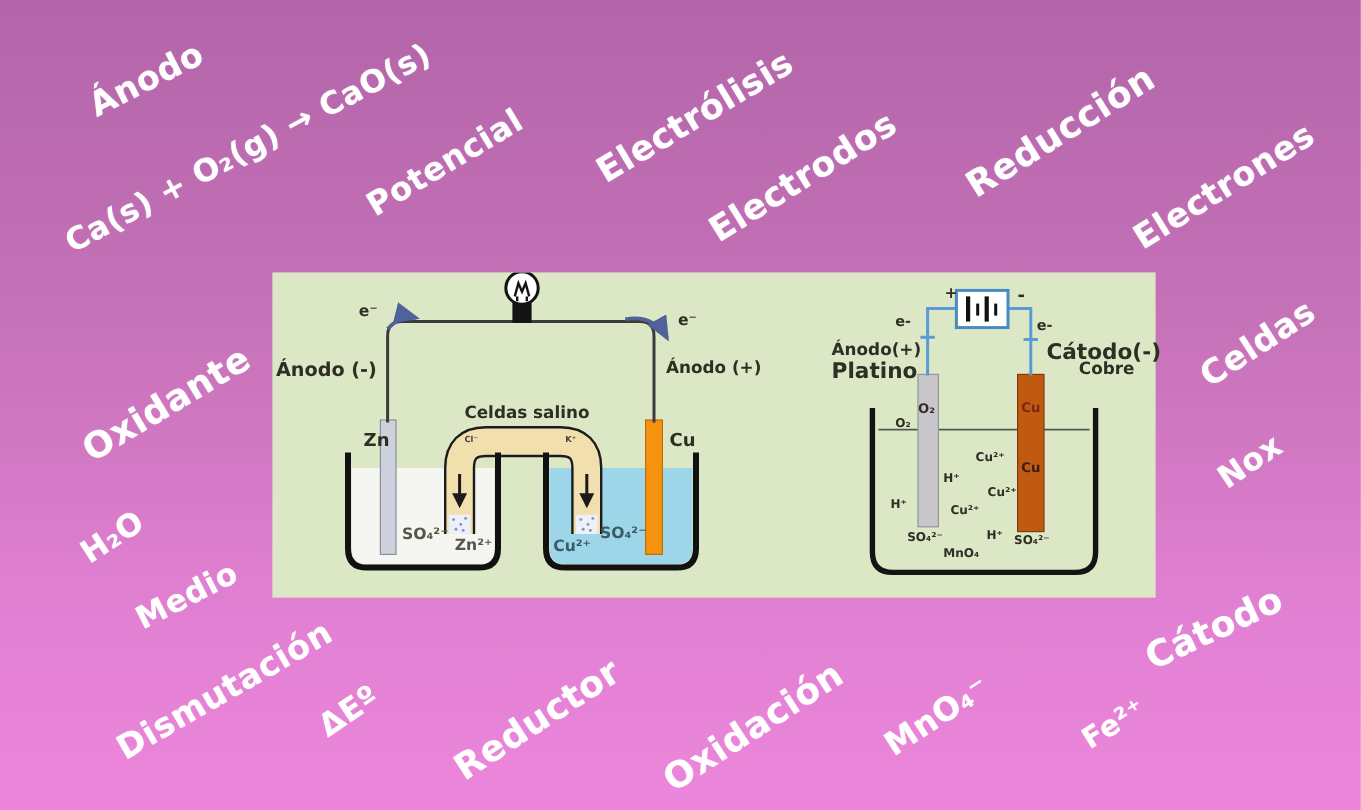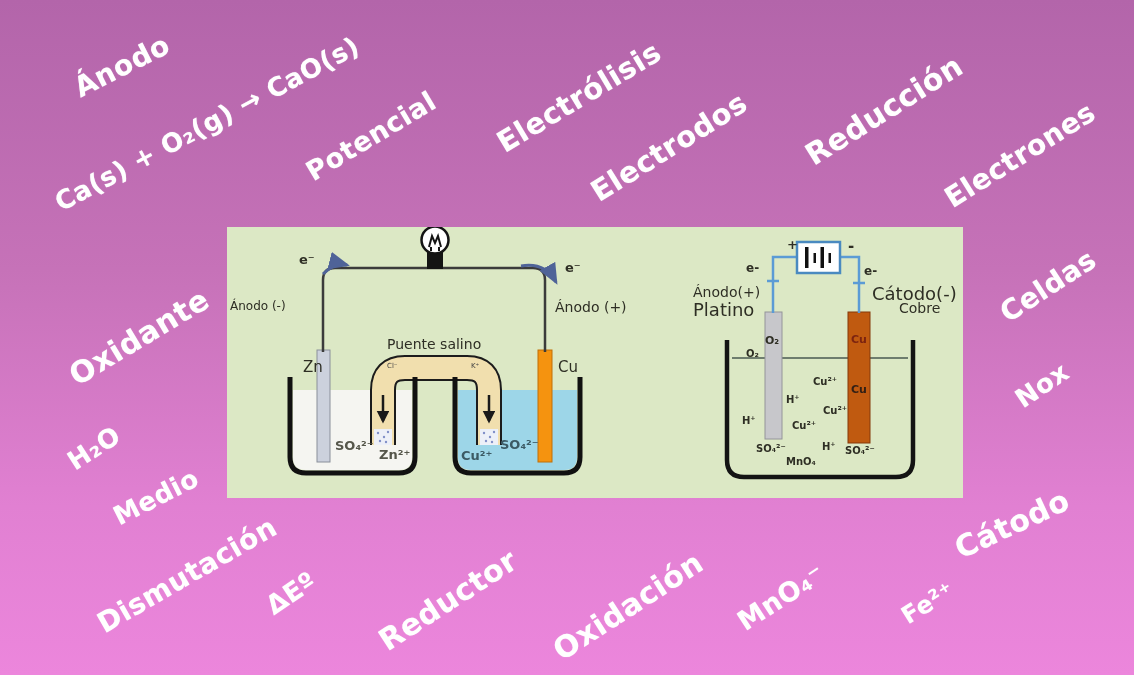--- a/index.html
+++ b/index.html
@@ -12,21 +12,21 @@
     position:absolute;color:#ffffff;font-weight:bold;white-space:nowrap;
     transform:translate(-50%,-50%) rotate(var(--r,-30deg));
     letter-spacing:.5px;text-shadow:0 0 1px rgba(255,255,255,.55);
   }
   .diagram{
     position:absolute;left:227px;top:227px;width:736px;height:271px;
     background:#dce8c5;
   }
   .diagram svg{position:absolute;left:0;top:0;}
   .dl{position:absolute;color:#2e2e24;line-height:1;white-space:nowrap;font-weight:bold;}
-  .dl.reg{font-weight:normal;}
+  .dl.reg{font-weight:bold;}
 </style>
 </head>
 <body>
 
 <div class="stage">
 
   <span class="kw" style="left:122px;top:66px;font-size:28px;--r:-27deg">Ánodo</span>
   <span class="kw" style="left:207px;top:124px;font-size:26px;--r:-28deg">Ca(s) + O₂(g)  →  CaO(s)</span>
   <span class="kw" style="left:371px;top:136px;font-size:27px;--r:-31deg">Potencial</span>
   <span class="kw" style="left:579px;top:97px;font-size:29px;--r:-31deg">Electrólisis</span>
@@ -123,25 +123,25 @@
           <rect x="578" y="20" width="3.5" height="21" fill="#111"></rect>
           <rect x="586.5" y="26" width="2.5" height="10" fill="#111"></rect>
           <rect x="593.5" y="20" width="3.5" height="21" fill="#111"></rect>
           <rect x="601.5" y="26" width="2.5" height="10" fill="#111"></rect>
         </g>
       </g>
     </svg>
 
     <span class="dl" style="left:72px;top:26px;font-size:13px">e⁻</span>
     <span class="dl" style="left:338px;top:34px;font-size:13px">e⁻</span>
-    <span class="dl reg" style="left:3px;top:73px;font-size:12px">Ánodo (-)</span>
+    <span class="dl reg" style="left:3px;top:73px;font-size:16px">Ánodo (-)</span>
     <span class="dl reg" style="left:328px;top:73px;font-size:14px">Ánodo (+)</span>
     <span class="dl reg" style="left:76px;top:133px;font-size:15px">Zn</span>
     <span class="dl reg" style="left:331px;top:133px;font-size:15px">Cu</span>
-    <span class="dl reg" style="left:160px;top:110px;font-size:14px">Puente salino</span>
+    <span class="dl reg" style="left:160px;top:110px;font-size:14px">Celdas salino</span>
     <span class="dl reg" style="left:160px;top:136px;font-size:7px;color:#444">Cl⁻</span>
     <span class="dl reg" style="left:244px;top:136px;font-size:7px;color:#444">K⁺</span>
     <span class="dl" style="left:108px;top:212px;font-size:13px;color:#55564a">SO₄²⁻</span>
     <span class="dl" style="left:152px;top:221px;font-size:13px;color:#55564a">Zn²⁺</span>
     <span class="dl" style="left:234px;top:222px;font-size:13px;color:#3c5a64">Cu²⁺</span>
     <span class="dl" style="left:273px;top:211px;font-size:13px;color:#3c5a64">SO₄²⁻</span>
 
     <span class="dl" style="left:560px;top:11px;font-size:13px">+</span>
     <span class="dl" style="left:621px;top:12px;font-size:15px">-</span>
     <span class="dl" style="left:519px;top:35px;font-size:12px">e-</span>

